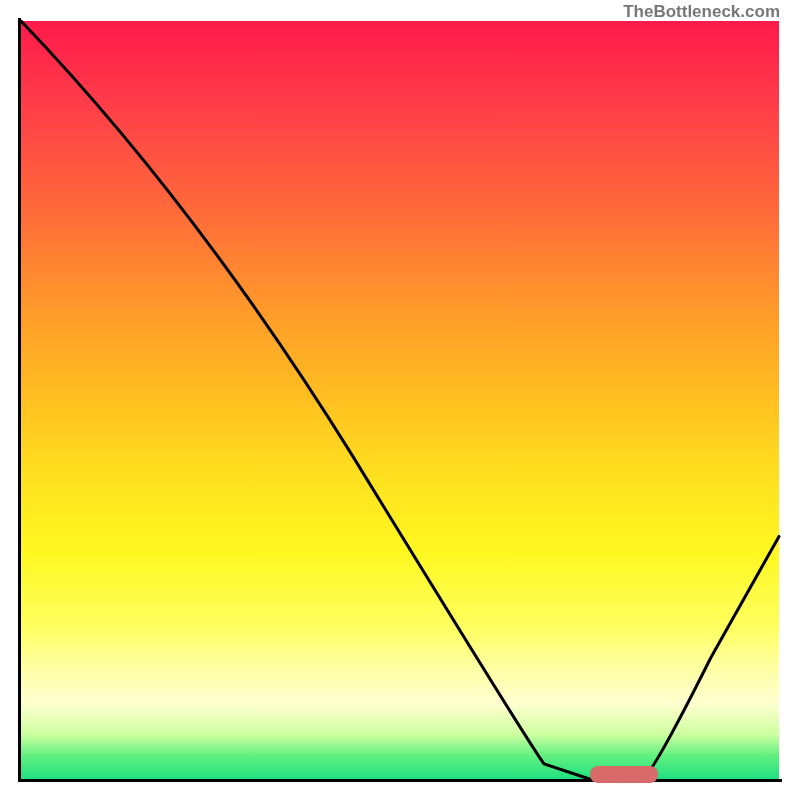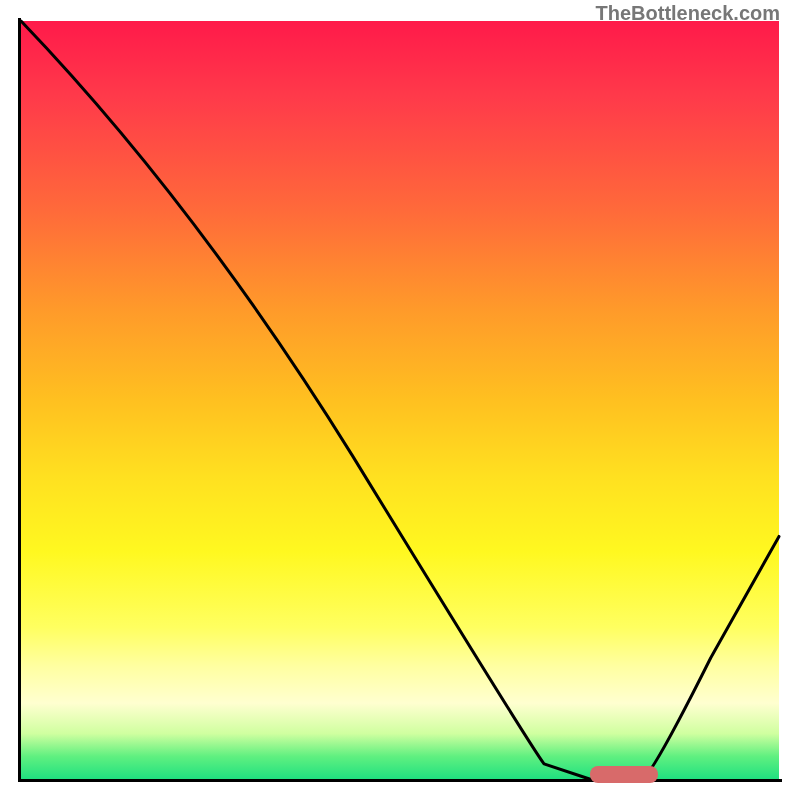--- a/index.html
+++ b/index.html
@@ -45,21 +45,21 @@
     left: 18px;
     top: 779px;
     width: 764px;
     height: 3px;
   }
   .watermark {
     position: absolute;
     top: 2px;
     right: 20px;
     font-family: Arial, Helvetica, sans-serif;
-    font-size: 20px;
+    font-size: 17px;
     font-weight: bold;
     color: #777;
     letter-spacing: 0px;
   }
   svg.curve {
     position: absolute;
     left: 21px;
     top: 21px;
     width: 758px;
     height: 758px;

